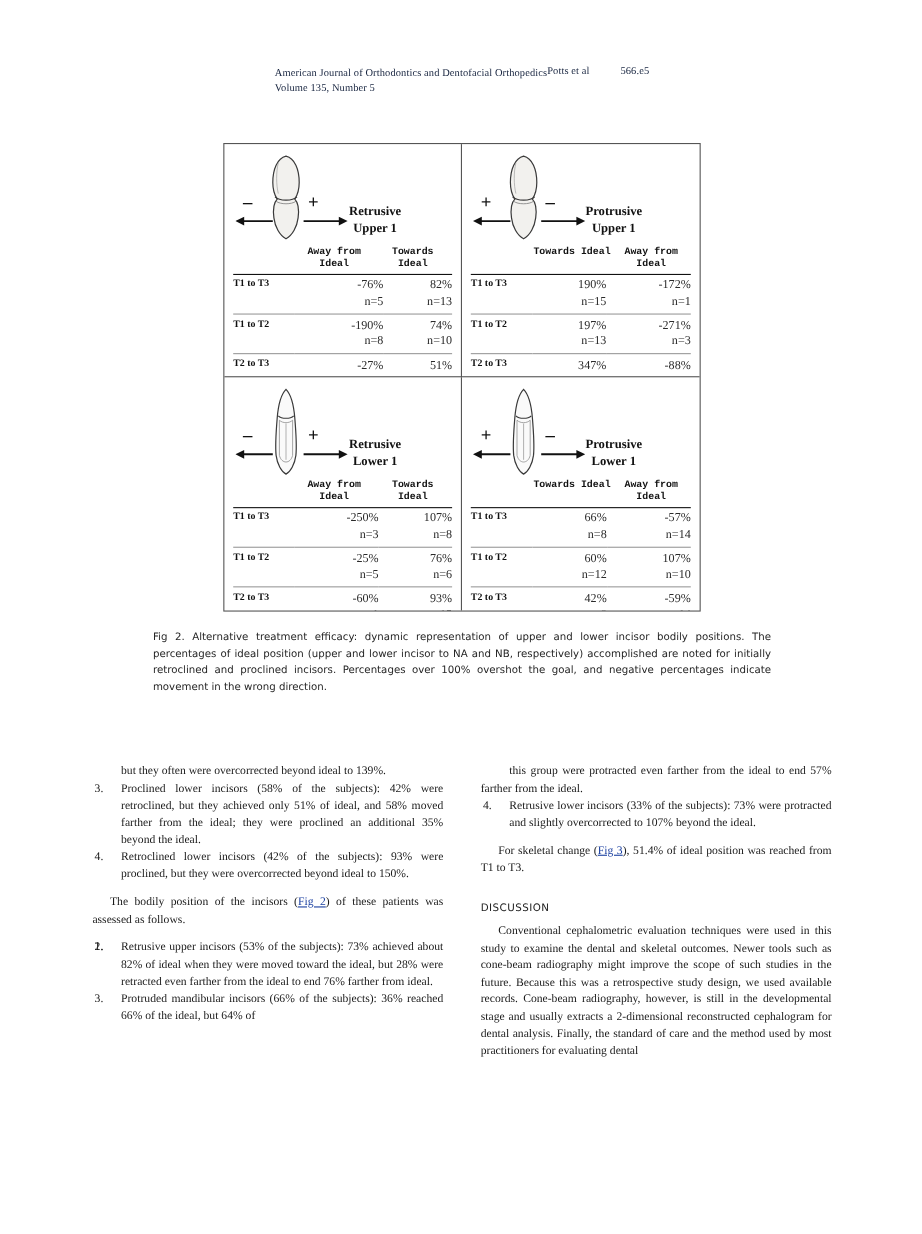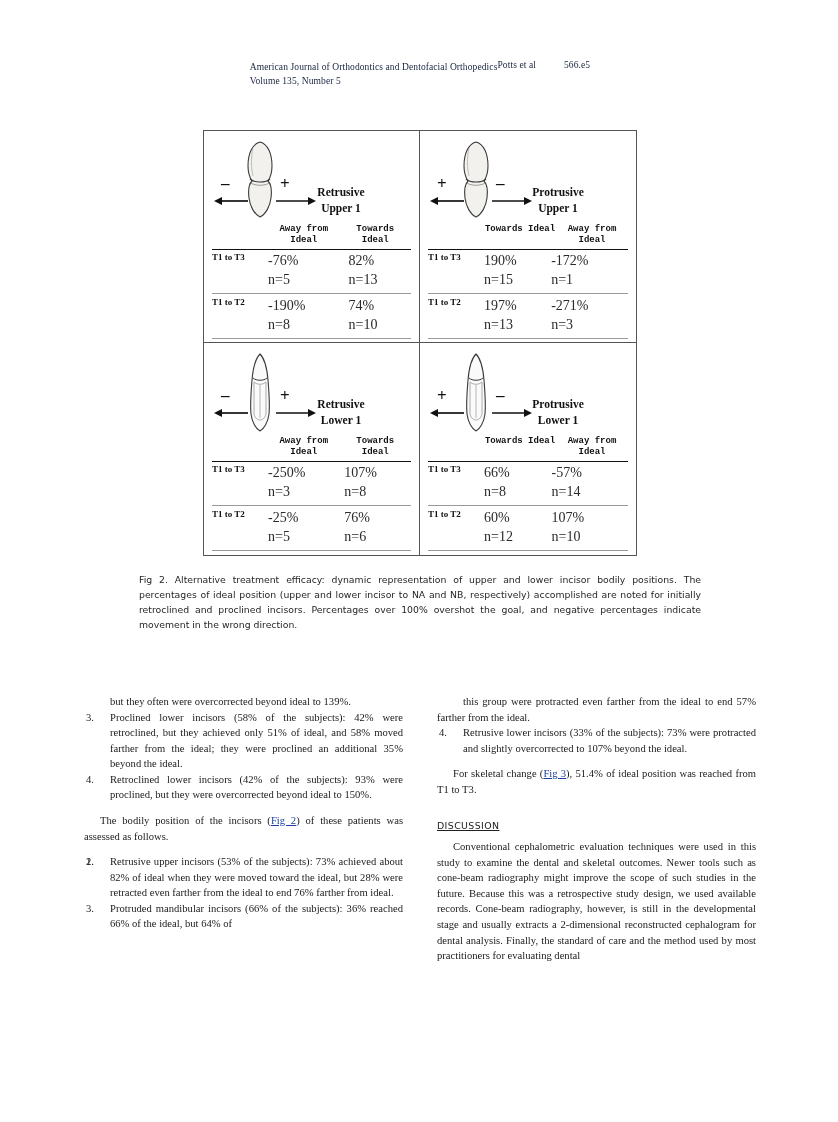--- a/index.html
+++ b/index.html
@@ -153,22 +153,22 @@
   }
   td.rowlabel {
     width: 56px;
     font-size: 9px;
     font-weight: bold;
     padding-left: 2px;
     color: #111;
     white-space: nowrap;
   }
   td.cellval {
-    text-align: left;
-    font-size: 14px;
+    text-align: right;
+    font-size: 11px;
     color: #2a2a2a;
     line-height: 1.35;
   }
   td.cellval .pct { display: block; }
   td.cellval .n { display: block; }
 
   
   .caption {
     position: absolute;
     left: 139px;
@@ -221,21 +221,20 @@
   }
   .xref { color: #1a3fa0; }
 
   h2.section-head {
     font-family: "DejaVu Sans", "Liberation Sans", sans-serif;
     font-size: 9.4px;
     font-weight: normal;
     letter-spacing: 0.4px;
     margin: 0 0 6px 0;
     color: #222;
-    text-decoration: underline;
   }
 </style>
 </head>
 <body>
 
 <div class="running-head">
   <div class="rh-left">
     <div>American Journal of Orthodontics and Dentofacial Orthopedics</div>
     <div>Volume 135, Number 5</div>
   </div>

